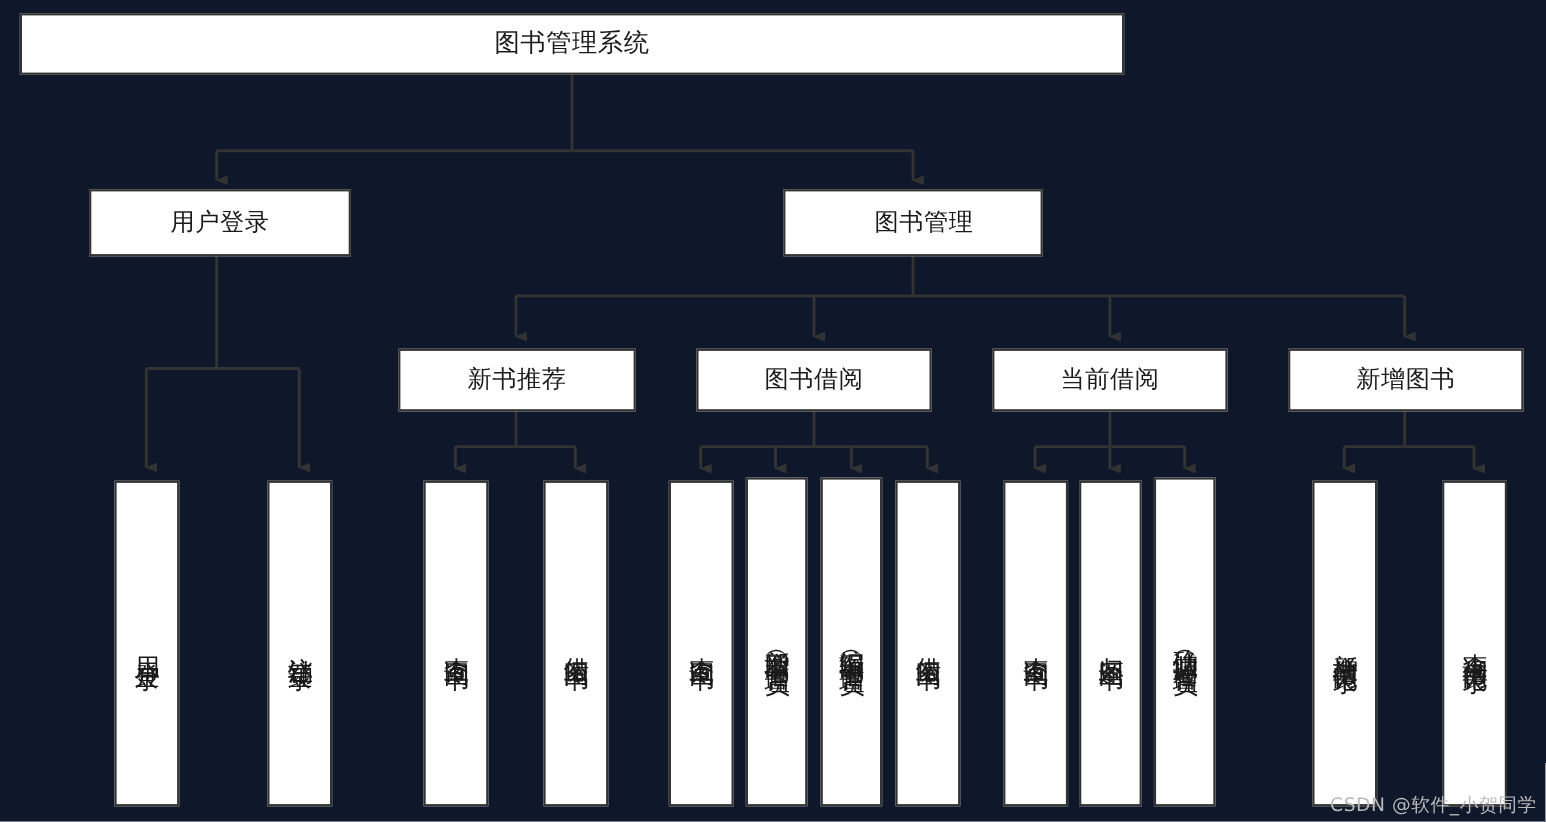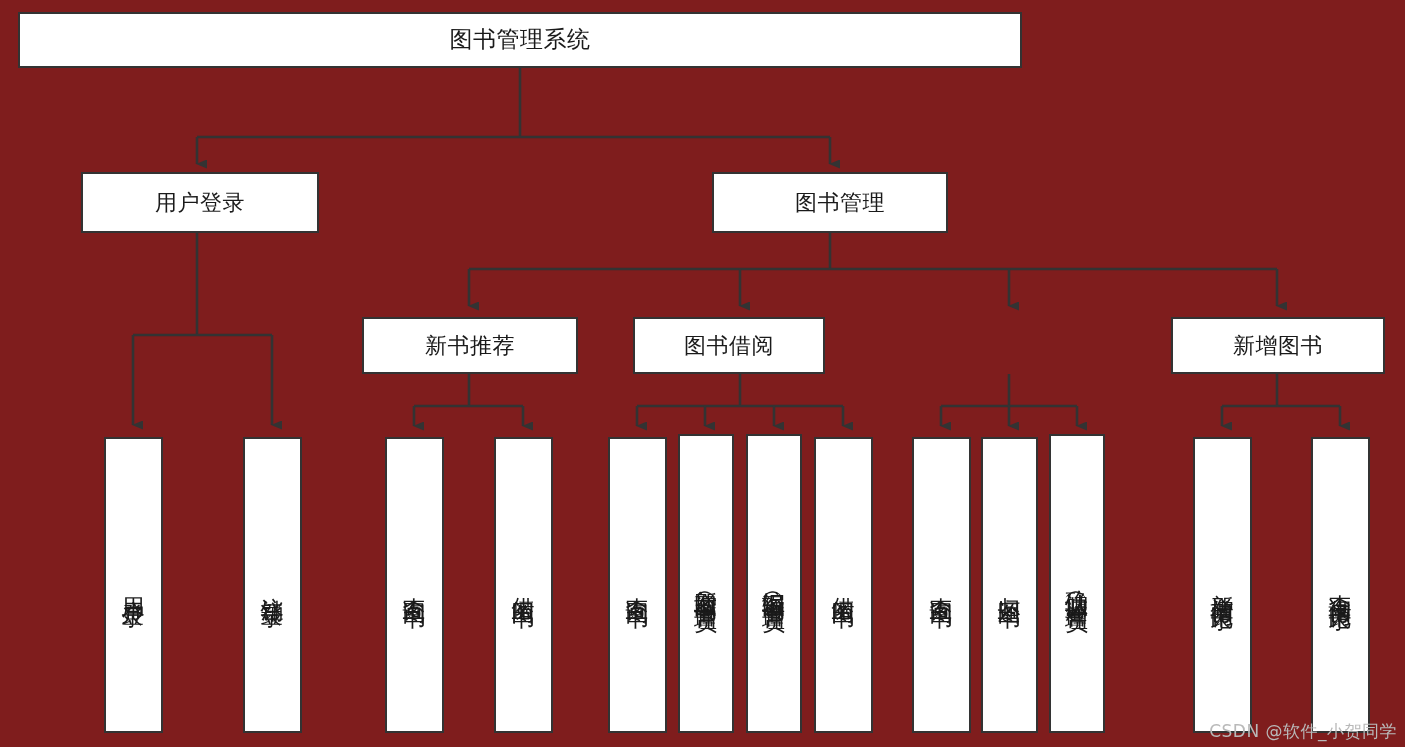--- a/index.html
+++ b/index.html
@@ -7,21 +7,21 @@
     padding: 0;
     background: #ffffff;
   }
   body {
     font-family: "DejaVu Sans", "Liberation Sans", sans-serif;
   }
   #canvas {
     position: relative;
     width: 1405px;
     height: 747px;
-    background: #7f1d1d;
+    background: #0f172a;
     overflow: hidden;
   }
   svg.wires {
     position: absolute;
     left: 0;
     top: 0;
     width: 1405px;
     height: 747px;
     pointer-events: none;
   }
@@ -146,24 +146,27 @@
   </div>
 
   <div class="node horiz" style="left:712px; top:172px; width:236px; height:61px;padding-left:20px;">
     <span class="label">图书管理</span>
   </div>
 
   <div class="node horiz" style="left:362px; top:317px; width:216px; height:57px;">
     <span class="label">新书推荐</span>
   </div>
 
-  <div class="node horiz" style="left:633px; top:317px; width:192px; height:57px;justify-content:center;">
+  <div class="node horiz" style="left:633px; top:317px; width:214px; height:57px;justify-content:center;">
     <span class="label">图书借阅</span>
   </div>
 
+  <div class="node horiz" style="left:902px; top:317px; width:214px; height:57px;">
+    <span class="label">当前借阅</span>
+  </div>
 
   <div class="node horiz" style="left:1171px; top:317px; width:214px; height:57px;">
     <span class="label">新增图书</span>
   </div>
 
   <div class="node vert" style="left:104px; top:437px; width:59px; height:296px;">
     <span class="label">用户登录</span>
   </div>
 
   <div class="node vert" style="left:243px; top:437px; width:59px; height:296px;">

